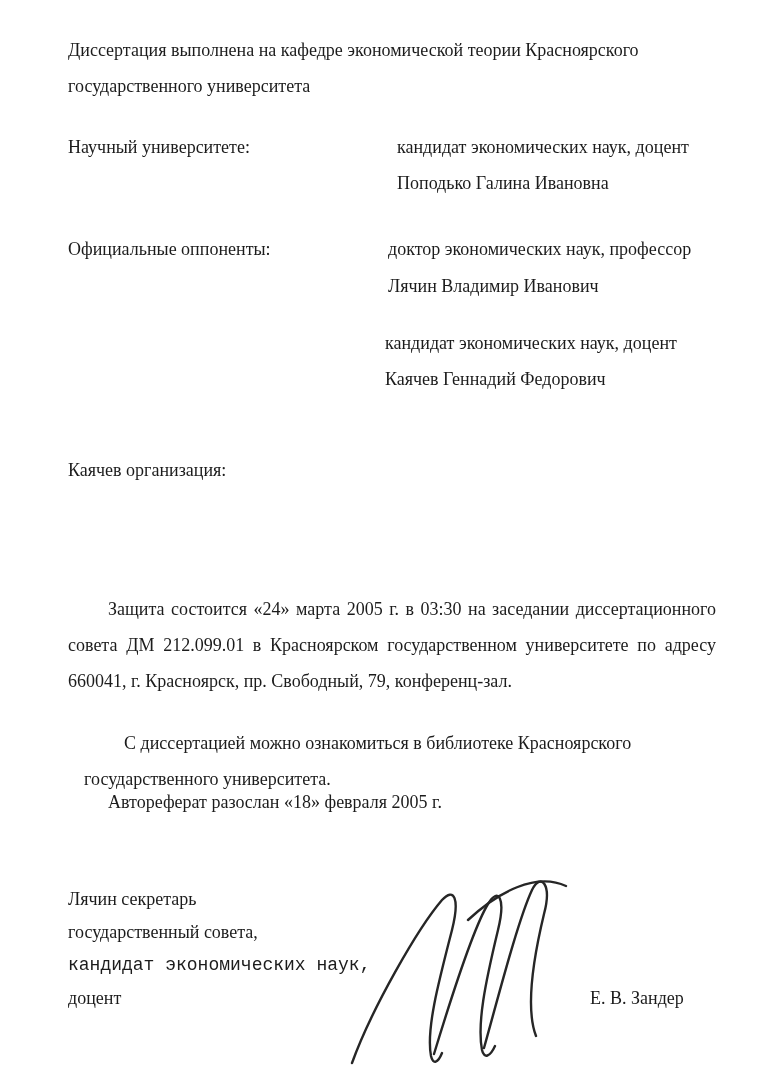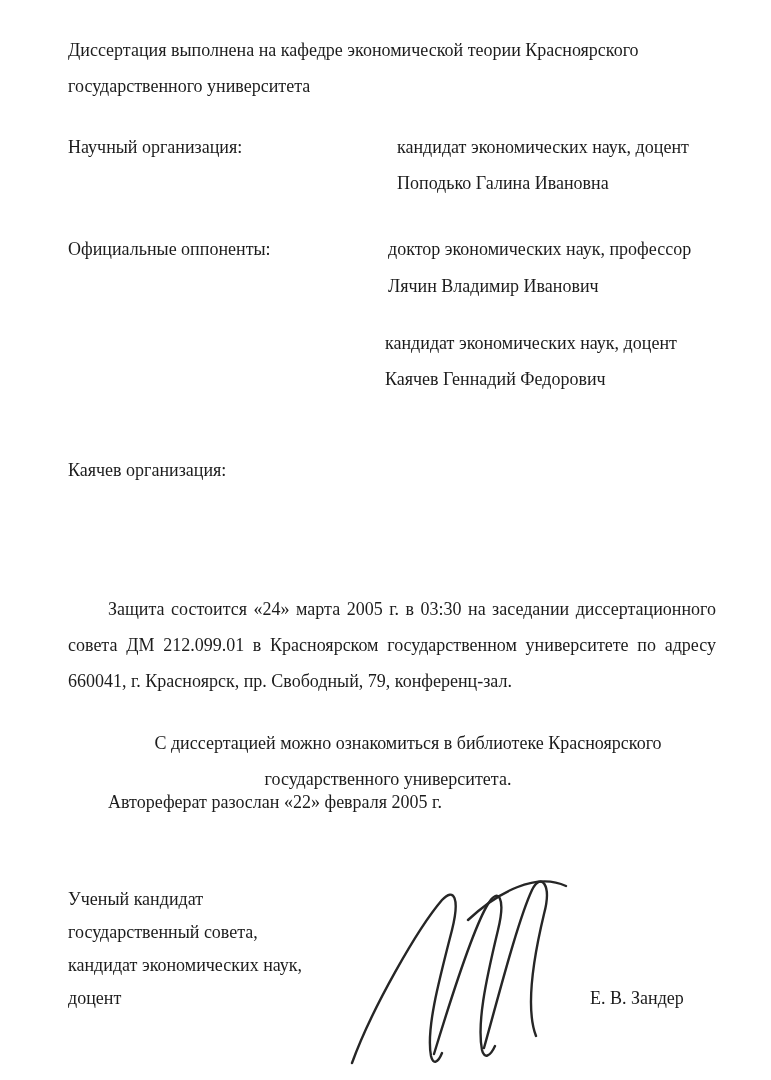--- a/index.html
+++ b/index.html
@@ -35,42 +35,42 @@
   }
 </style>
 </head>
 <body>
 
 <div class="page">
 
   <div class="abs line" style="left:68px; top:40px;">Диссертация выполнена на кафедре экономической теории Красноярского</div>
   <div class="abs line" style="left:68px; top:76px;">государственного  университета</div>
 
-  <div class="abs line" style="left:68px; top:137px;">Научный организация:</div>
+  <div class="abs line" style="left:68px; top:137px;">Научный университете:</div>
   <div class="abs line" style="left:397px; top:137px;">кандидат экономических наук,   доцент</div>
   <div class="abs line" style="left:68px; top:239px;">Официальные оппоненты:</div>
 
   <div class="abs line" style="left:397px; top:173px;">Поподько Галина Ивановна</div>
   <div class="abs line" style="left:388px; top:276px;">Лячин Владимир Иванович</div>
   <div class="abs line" style="left:388px; top:239px;">доктор экономических наук, профессор</div>
 
   <div class="abs line" style="left:385px; top:333px;">кандидат экономических наук, доцент</div>
   <div class="abs line" style="left:385px; top:369px;">Каячев Геннадий Федорович</div>
 
   <div class="abs line" style="left:68px; top:460px;">Каячев организация:</div>
 
   <div class="abs para indent" style="left:68px; top:591px; width:648px;">Защита состоится «24» марта 2005 г. в 03:30 на заседании диссертационного совета ДМ 212.099.01 в Красноярском государственном университете по адресу 660041, г. Красноярск, пр. Свободный, 79, конференц-зал.</div>
 
-  <div class="abs para indent" style="left:64px; top:725px; width:648px; text-align:center;">С диссертацией можно ознакомиться в библиотеке Красноярского государственного университета.</div>
+  <div class="abs para indent" style="left:84px; top:725px; width:648px; text-align:left;">С диссертацией можно ознакомиться в библиотеке Красноярского государственного университета.</div>
 
-  <div class="abs line" style="left:108px; top:792px;">Автореферат разослан «22» февраля 2005 г.</div>
+  <div class="abs line" style="left:108px; top:792px;">Автореферат разослан «18» февраля 2005 г.</div>
 
-  <div class="abs line" style="left:68px; top:889px;">Ученый кандидат</div>
+  <div class="abs line" style="left:68px; top:889px;">Лячин секретарь</div>
   <div class="abs line" style="left:68px; top:922px;">государственный совета,</div>
-  <div class="abs line" style="left:68px; top:955px;">кандидат экономических наук,</div>
+  <div class="abs line" style="left:68px; top:955px;font-family:Liberation Mono, monospace;">кандидат экономических наук,</div>
   <div class="abs line" style="left:68px; top:988px;">доцент</div>
 
   <div class="abs" style="left:330px; top:858px; width:250px; height:215px;">
     <svg class="sig-svg" width="250" height="215" viewBox="0 0 250 215">
       <path d="M 22 205 C 42 150, 88 70, 112 42 C 124 29, 130 40, 122 72 C 108 126, 96 172, 101 198 C 103 207, 108 205, 112 195"></path>
       <path d="M 104 196 C 118 150, 142 72, 158 46 C 168 29, 176 39, 168 72 C 155 126, 147 166, 152 192 C 154 201, 160 199, 165 188"></path>
       <path d="M 154 190 C 168 140, 188 62, 202 32 C 211 14, 222 26, 214 56 C 202 106, 196 152, 206 178"></path>
       <path d="M 138 62 C 168 34, 206 14, 236 28"></path>
     </svg>
   </div>

